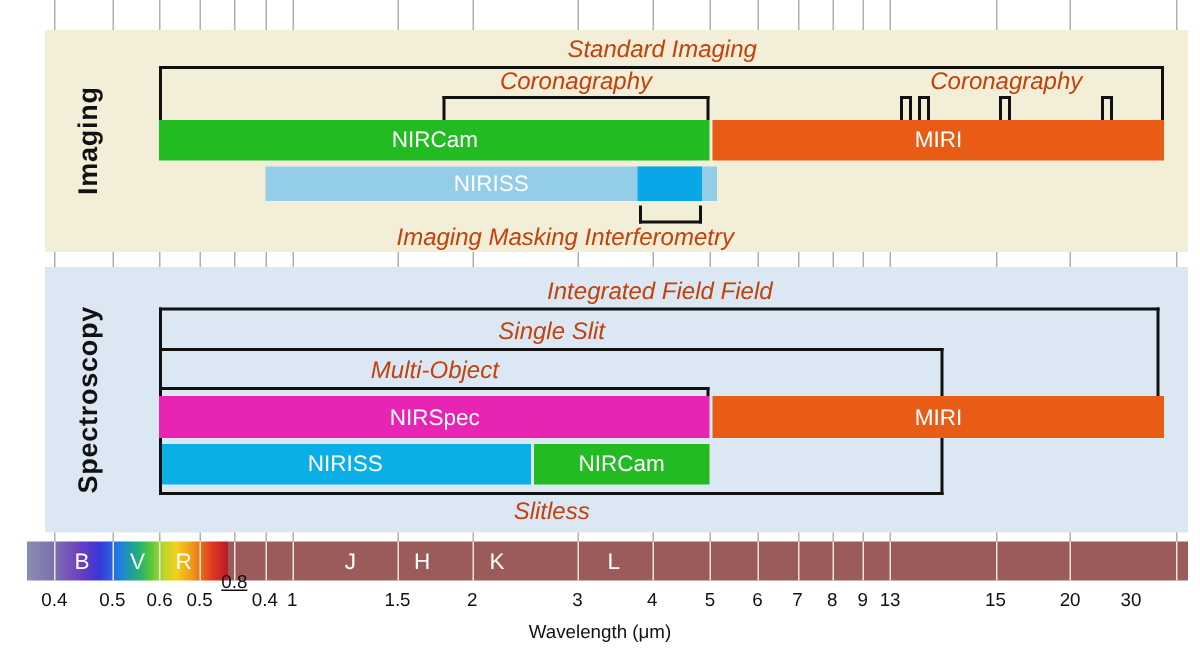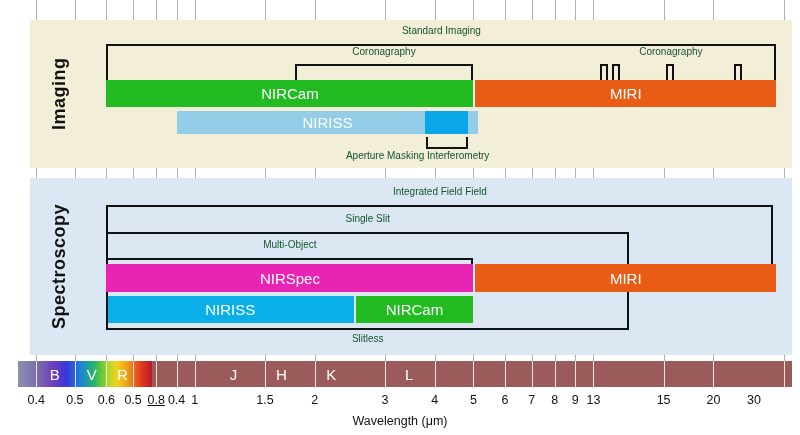--- a/index.html
+++ b/index.html
@@ -21,22 +21,22 @@
 
   
   .bar{position:absolute;display:flex;align-items:center;justify-content:center;
        color:#ffffff;font-size:15px;font-weight:400;white-space:nowrap;}
 
   
   .bracket{position:absolute;border:2px solid #111;border-bottom:none;box-sizing:border-box;}
   .bracket.up{border:2px solid #111;border-top:none;box-sizing:border-box;}
   .notch{position:absolute;border:2px solid #111;border-bottom:none;box-sizing:border-box;}
 
-  .blabel{position:absolute;font-size:10px;color:#14532d;white-space:nowrap;
-          text-align:center;font-weight:400;}
+  .blabel{position:absolute;font-size:16px;color:#c2410c;white-space:nowrap;
+          text-align:center;font-weight:400;font-style:italic;}
   .spec-grad{position:absolute;left:0;top:0;height:26px;}
   .ir-block{position:absolute;top:0;height:26px;background:#9b5b5b;}
   .band-letter{position:absolute;top:0;height:26px;display:flex;align-items:center;
      justify-content:center;color:#ffffff;font-size:15px;}
   .strip-tick{position:absolute;width:1px;background:#e8e6df;}
 
   
   .tick-label{position:absolute;font-size:12.5px;color:#111;text-align:center;
      transform:translateX(-50%);white-space:nowrap;}
   .axis-title{position:absolute;font-size:12.5px;color:#111;text-align:center;
@@ -89,21 +89,21 @@
       <div class="bar" style="left: 475.1px; top: 80px; width: 301.3px; height: 27px; background: rgb(232, 92, 22);">
         <span>MIRI</span>
       </div>
       <div class="bar" style="left: 176.6px; top: 111px; width: 301.9px; height: 23px; background: rgb(147, 205, 232);">
         <span>NIRISS</span>
       </div>
       <div class="bar" style="left: 425px; top: 111px; width: 43.1px; height: 23px; background: rgb(10, 167, 232);">
         <span></span>
       </div>
       <div class="bracket up" style="left: 425.9px; top: 137px; width: 42.2px; height: 12px;"></div>
-      <div class="blabel" style="left: 0px; top: 150px; width: 489.3px; text-align: right; padding-right: 4px;">Aperture Masking Interferometry</div>
+      <div class="blabel" style="left: 0px; top: 150px; width: 489.3px; text-align: right; padding-right: 4px;">Imaging Masking Interferometry</div>
     </div>
 
   <div class="panel panel-spect" style="left:30px;top:178px;width:762px;height:177px;"></div>
   <div class="side-label" style="left:44px;top:178px;width:30px;height:177px;font-size:18px;">Spectroscopy</div>
 
   <div id="spect-layer">
       <div class="bracket" style="left: 106.4px; top: 205px; width: 667px; height: 59px;"></div>
       <div class="blabel" style="left: 106.4px; top: 186px; width: 667px; text-align: center; padding-left: 0px;">Integrated Field Field</div>
       <div class="bracket" style="left: 106.4px; top: 232px; width: 522.8px; height: 32px;"></div>
       <div class="blabel" style="left: 106.4px; top: 213px; width: 522.8px; text-align: center; padding-left: 0px;">Single Slit</div>
@@ -154,21 +154,21 @@
       <div class="band-letter" style="left: 219.5px; top: 361px; width: 28px;">J</div>
       <div class="band-letter" style="left: 267.5px; top: 361px; width: 28px;">H</div>
       <div class="band-letter" style="left: 317.3px; top: 361px; width: 28px;">K</div>
       <div class="band-letter" style="left: 395.2px; top: 361px; width: 28px;">L</div>
     </div>
   <div id="axis-layer">
       <div class="tick-label" style="left: 36.2px; top: 393px;">0.4</div>
       <div class="tick-label" style="left: 74.9px; top: 393px;">0.5</div>
       <div class="tick-label" style="left: 106.4px; top: 393px;">0.6</div>
       <div class="tick-label" style="left: 133.1px; top: 393px;">0.5</div>
-      <div class="tick-label" style="left: 156.2px; top: 393px; text-decoration: underline;">0.8</div>
+      <div class="tick-label" style="left: 156.2px; top: 381px; text-decoration: underline;">0.8</div>
       <div class="tick-label" style="left: 176.6px; top: 393px;">0.4</div>
       <div class="tick-label" style="left: 194.8px; top: 393px;">1</div>
       <div class="tick-label" style="left: 265px; top: 393px;">1.5</div>
       <div class="tick-label" style="left: 314.8px; top: 393px;">2</div>
       <div class="tick-label" style="left: 385px; top: 393px;">3</div>
       <div class="tick-label" style="left: 434.8px; top: 393px;">4</div>
       <div class="tick-label" style="left: 473.4px; top: 393px;">5</div>
       <div class="tick-label" style="left: 505px; top: 393px;">6</div>
       <div class="tick-label" style="left: 531.7px; top: 393px;">7</div>
       <div class="tick-label" style="left: 554.8px; top: 393px;">8</div>

